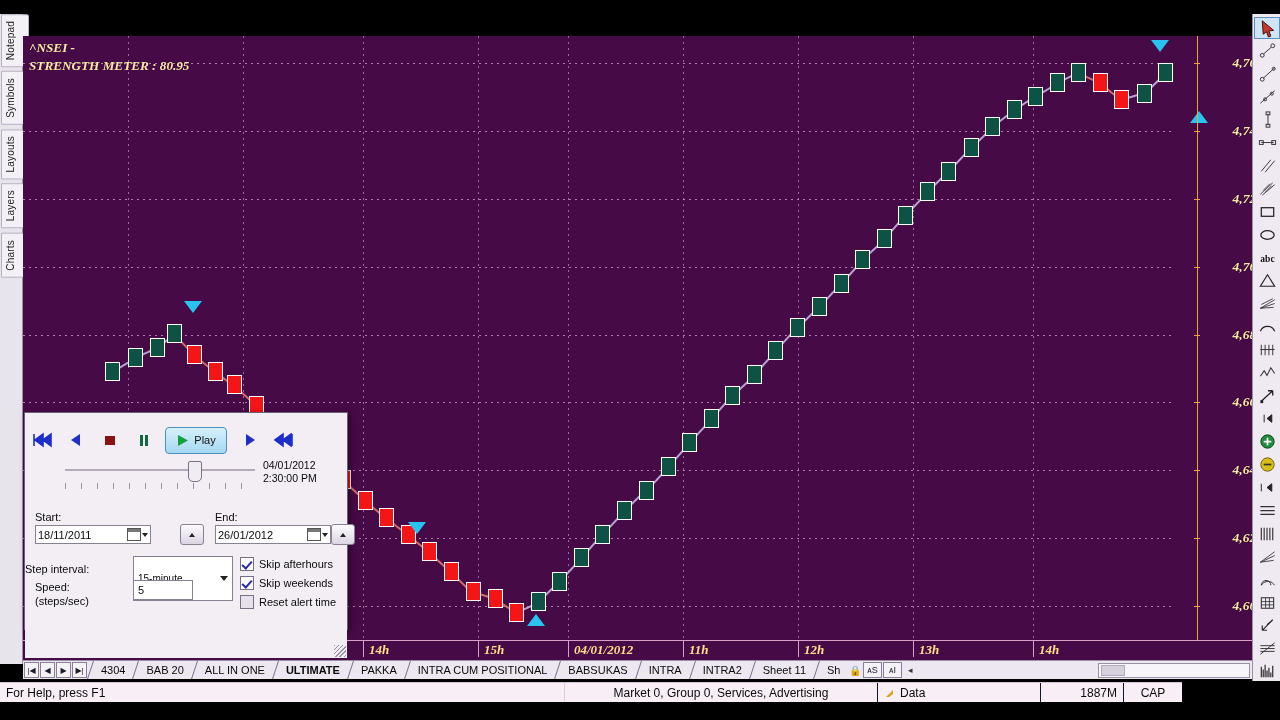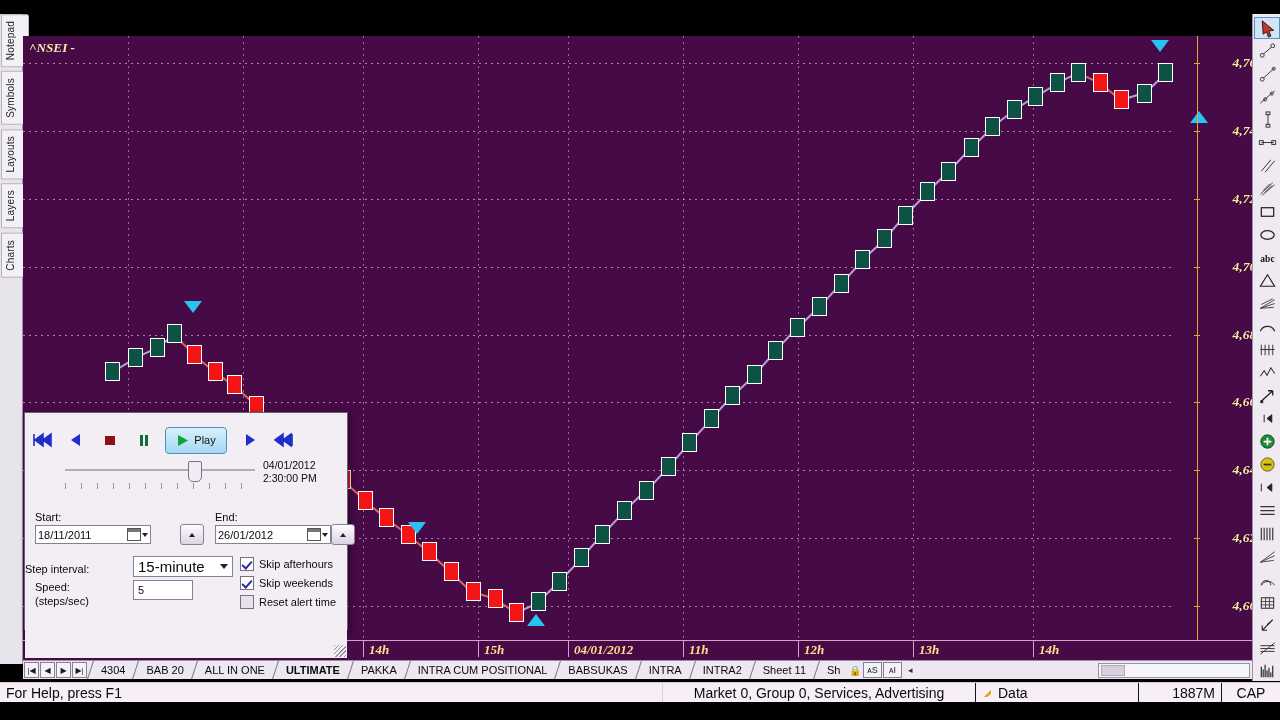--- a/index.html
+++ b/index.html
@@ -62,22 +62,22 @@
   .sheet{padding:0 7px;height:18px;display:flex;align-items:center;cursor:pointer;white-space:nowrap;}
   .sheet.active{font-weight:bold;}
   .sheetsep{width:7px;height:18px;position:relative;}
   .sheetsep:after{content:"";position:absolute;left:3px;top:0;width:1px;height:18px;background:#7a6f86;transform:skewX(-18deg);}
   .lockicon{margin-left:2px;font-size:10px;}
   .sheetspacer{flex:1;}
   .hscroll{width:150px;height:13px;border:1px solid #9a90a6;background:#f7f5f9;margin-right:2px;position:relative;}
   .hscroll i{position:absolute;left:2px;top:1px;width:22px;height:9px;background:#d6d0dd;border:1px solid #b2aabb;}
 
   
-  .status{position:absolute;left:0;top:682px;width:1280px;height:20px;background:#f7eff5;border-top:1px solid #cfc5d5;
-          font-size:14px;color:#0a0a0a;display:flex;align-items:center;text-align:right;}
+  .status{position:absolute;left:0;top:682px;width:1182px;height:20px;background:#f7eff5;border-top:1px solid #cfc5d5;
+          font-size:12px;color:#0a0a0a;display:flex;align-items:center;text-align:right;}
   .status .cell{padding:0 6px;height:20px;display:flex;align-items:center;border-right:1px solid #0f172a;}
   .status .grow{flex:1;border-right:1px solid #d8cfdd;}
   .bottomblack{position:absolute;left:0;top:702px;width:1280px;height:18px;background:#000;}
 
   
   .toolpal{position:absolute;left:1252px;top:14px;width:28px;height:664px;background:#efe9f2;border-left:1px solid #9a90a6;
            display:flex;flex-direction:column;align-items:center;padding-top:3px;gap:1px;overflow:hidden;}
   .tool{width:24px;height:21px;display:flex;align-items:center;justify-content:center;cursor:pointer;border:1px solid transparent;}
   .tool.sel{background:#cfe4f7;border:1px solid #5a8fc0;}
   .tool svg{display:block;}
@@ -107,21 +107,21 @@
   .lbl{position:absolute;font-size:11px;color:#0a0a0a;}
   .datefld{position:absolute;height:17px;background:#fff;border:1px solid #8a8094;display:flex;align-items:center;
            padding:0 2px;font-size:11px;color:#0a0a0a;}
   .dbtn{margin-left:auto;display:flex;align-items:center;gap:1px;}
   .calglyph{width:12px;height:11px;border:1px solid #555;background:#fff;position:relative;}
   .calglyph:after{content:"";position:absolute;left:0;top:0;width:12px;height:3px;background:#777;}
   .caret{width:0;height:0;border-left:3px solid transparent;border-right:3px solid transparent;border-top:4px solid #222;}
   .spin{position:absolute;width:22px;height:19px;background:linear-gradient(#fdfcfe,#dcd4e2);border:1px solid #8a8094;
         border-radius:3px;display:flex;align-items:center;justify-content:center;cursor:pointer;}
   .combo{position:absolute;height:19px;background:#fff;border:1px solid #8a8094;display:flex;align-items:center;
-         padding:0 4px;font-size:15px;color:#0a0a0a;cursor:pointer;}
+         padding:12px 4px;font-size:10px;color:#0a0a0a;cursor:pointer;}
   .combo .cb{margin-left:auto;width:0;height:0;border-left:4px solid transparent;border-right:4px solid transparent;border-top:5px solid #222;}
   .txtfld{position:absolute;height:18px;background:#fff;border:1px solid #8a8094;font-size:11px;color:#0a0a0a;
           display:flex;align-items:center;padding:0 4px;}
   .chkrow{position:absolute;display:flex;align-items:center;gap:5px;font-size:11px;color:#0a0a0a;cursor:pointer;}
   .chk{width:12px;height:12px;background:#fff;border:1px solid #7a7084;position:relative;}
   .chk.on:after{content:"";position:absolute;left:3px;top:1px;width:4px;height:8px;border:solid #2a2aa8;border-width:0 2px 2px 0;transform:rotate(42deg);}
   .chk.off{background:#e6e1ea;}
   .grip{position:absolute;right:1px;bottom:1px;width:12px;height:12px;
         background-image:repeating-linear-gradient(135deg,#9a90a6 0 1px,transparent 1px 3px);}
 </style>
@@ -271,20 +271,21 @@
         <div class="ylab" style="top: 162.876px;">4,720.0</div>
         <div class="ylab" style="top: 230.742px;">4,700.0</div>
         <div class="ylab" style="top: 298.607px;">4,680.0</div>
         <div class="ylab" style="top: 366.472px;">4,660.0</div>
         <div class="ylab" style="top: 434.337px;">4,640.0</div>
         <div class="ylab" style="top: 502.202px;">4,620.0</div>
         <div class="ylab" style="top: 570.067px;">4,600.0</div>
       </div>
     <div class="hdr">
       <div>^NSEI -</div>
+      <div>STRENGTH METER : 80.95</div>
     </div>
   <div class="ytick" style="top: 27.1461px;"></div>
       <div class="ytick" style="top: 95.0112px;"></div>
       <div class="ytick" style="top: 162.876px;"></div>
       <div class="ytick" style="top: 230.742px;"></div>
       <div class="ytick" style="top: 298.607px;"></div>
       <div class="ytick" style="top: 366.472px;"></div>
       <div class="ytick" style="top: 434.337px;"></div>
       <div class="ytick" style="top: 502.202px;"></div>
       <div class="ytick" style="top: 570.067px;"></div>

